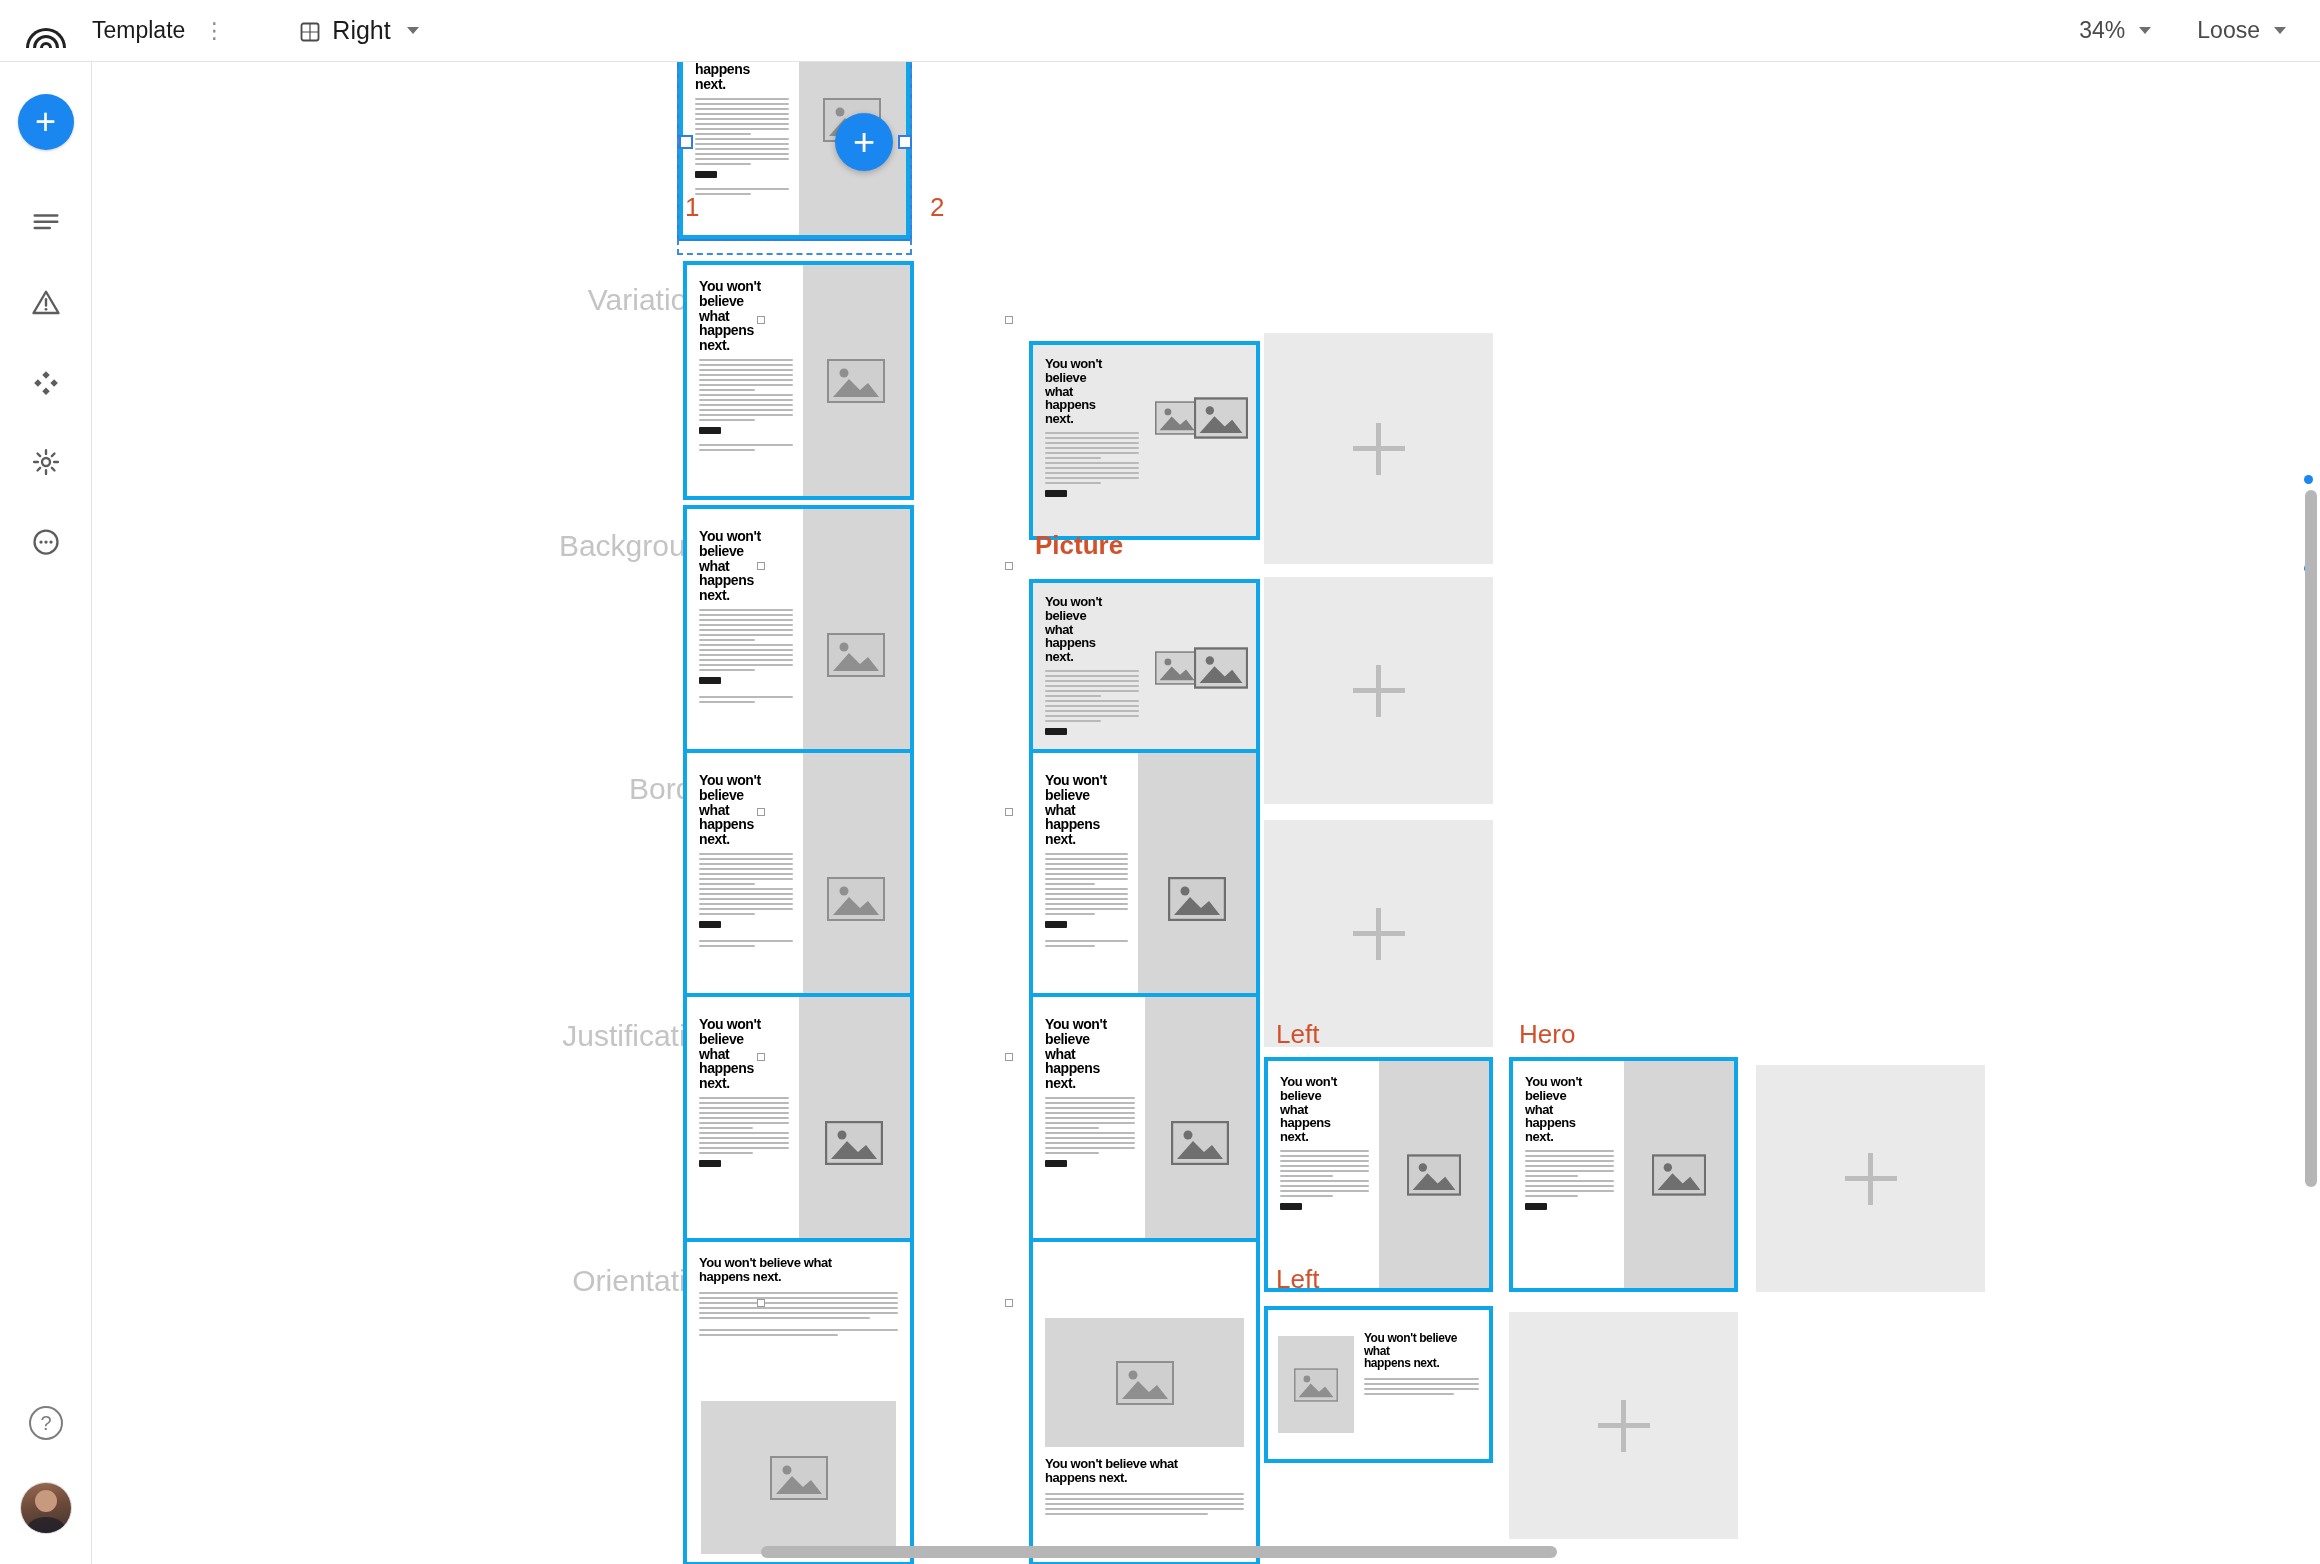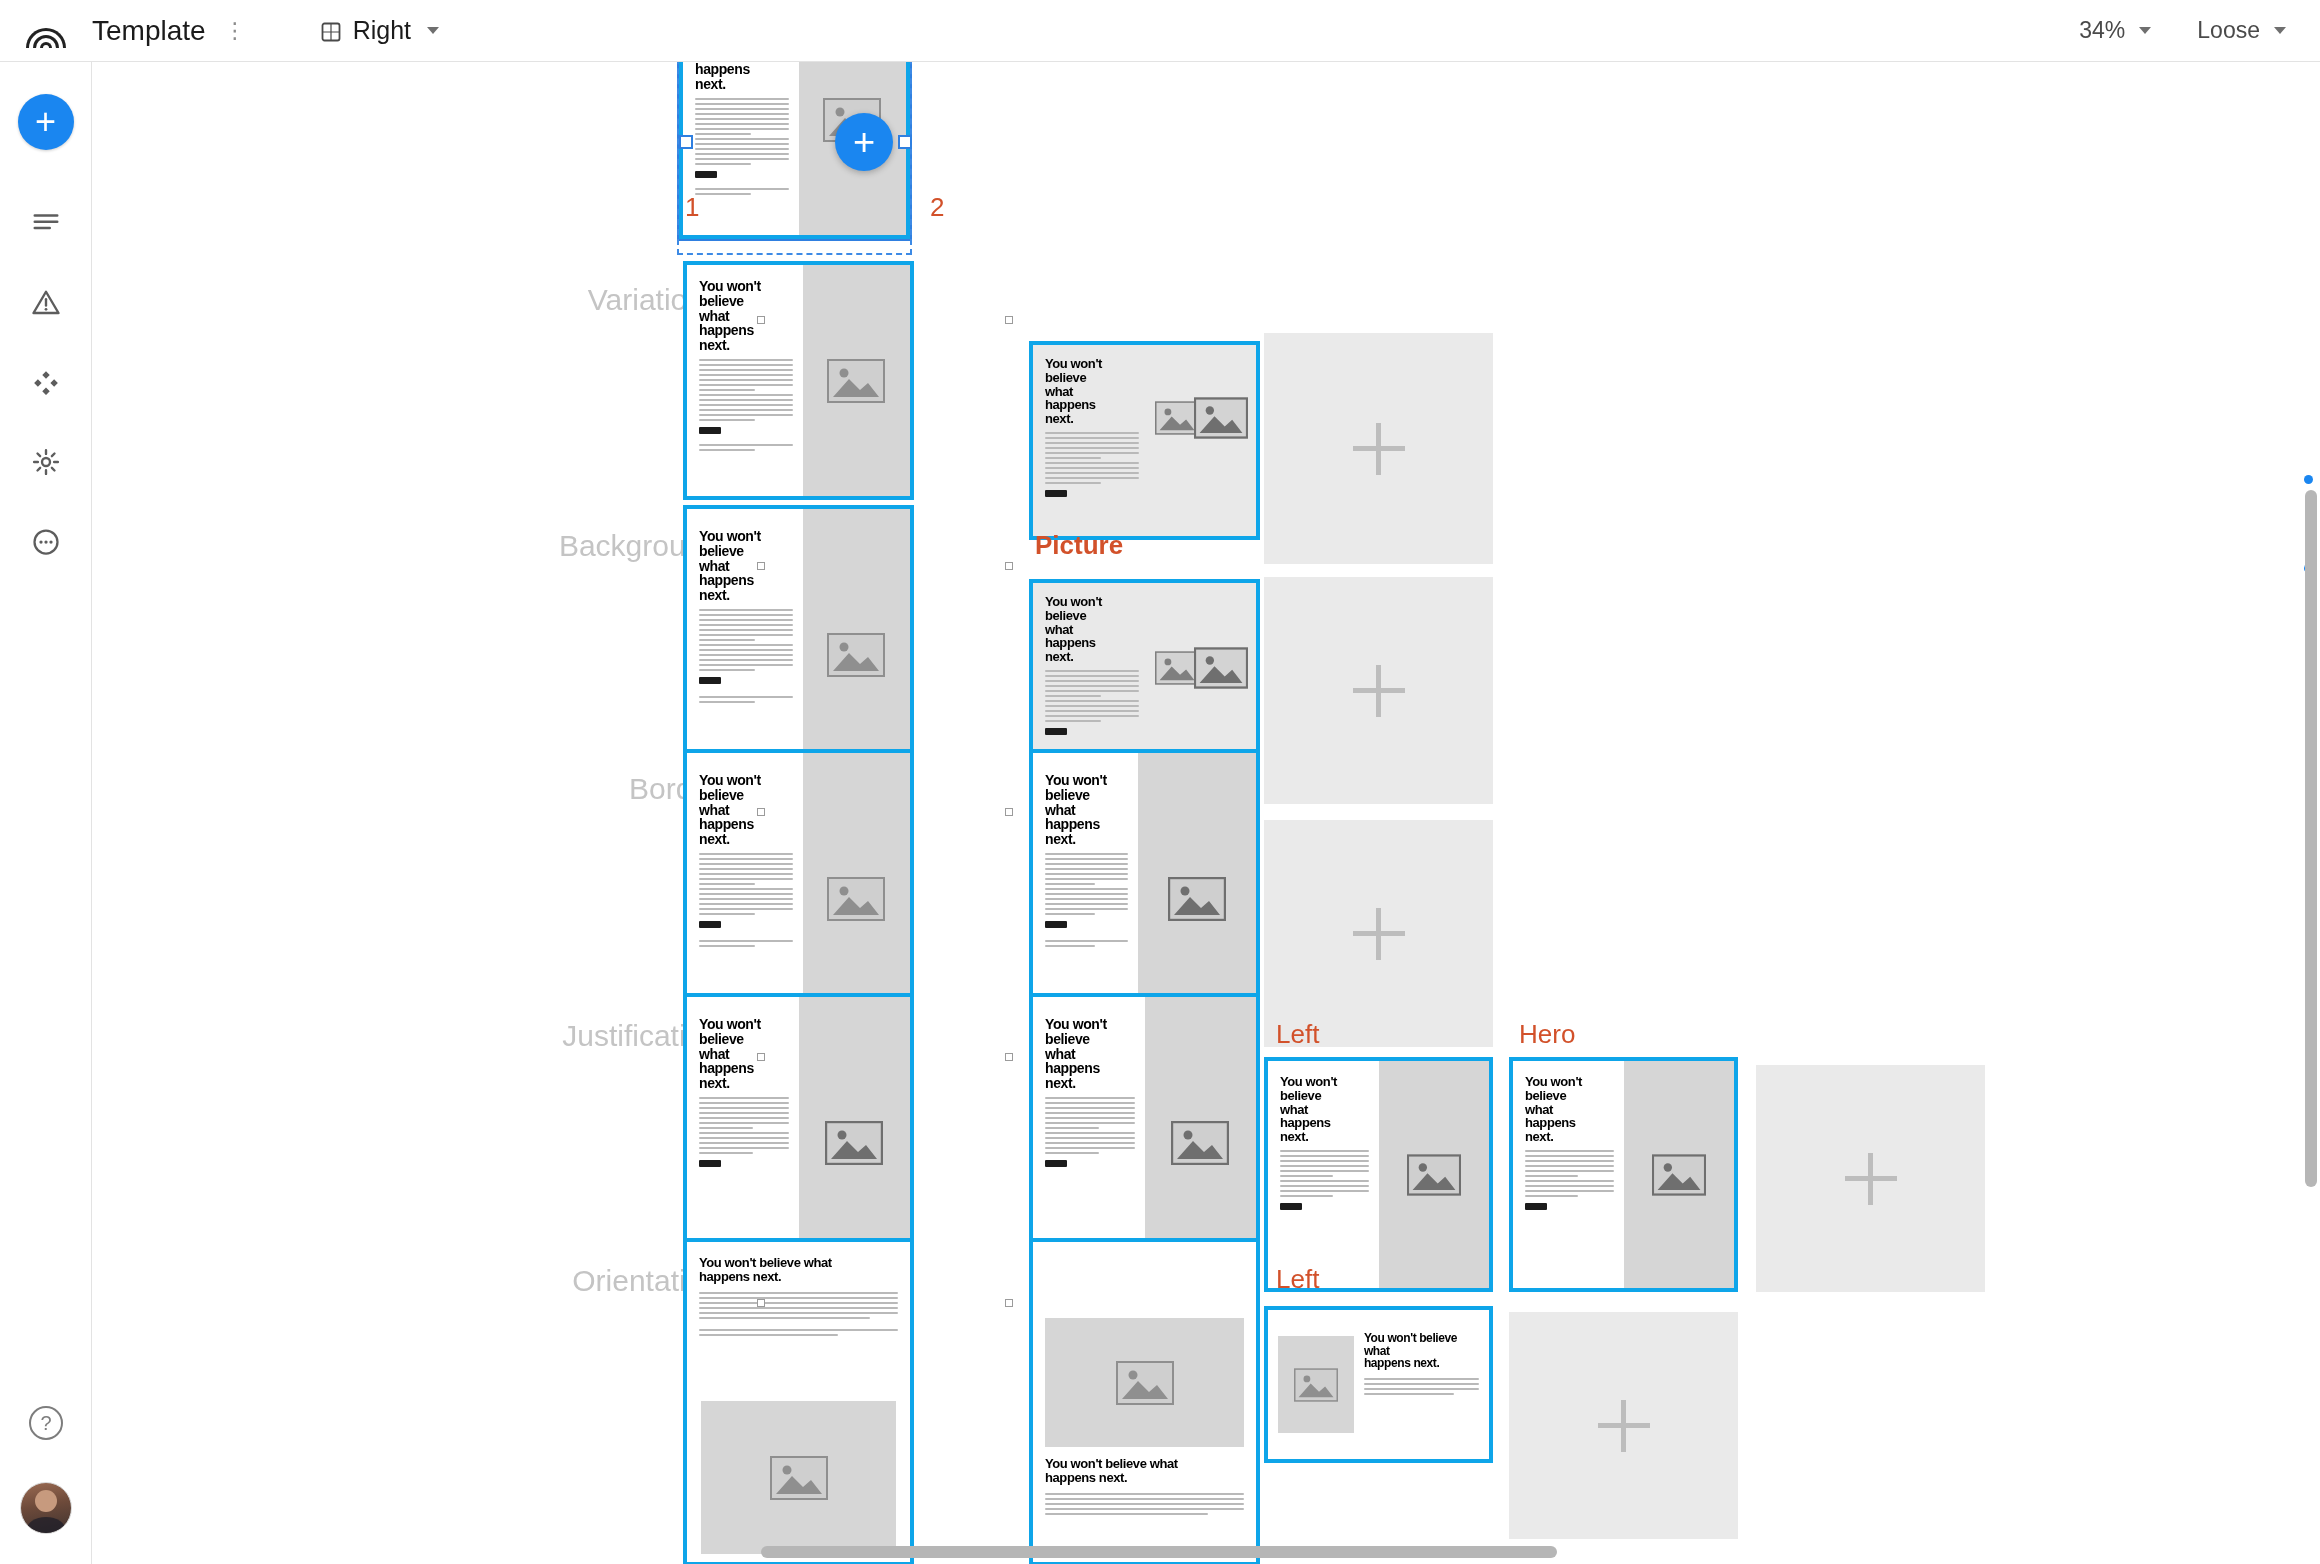--- a/index.html
+++ b/index.html
@@ -34,21 +34,21 @@
   }
   .logo-arcs span:nth-child(1) { width: 40px; height: 20px; }
   .logo-arcs span:nth-child(2) { width: 26px; height: 13px; }
   .logo-arcs span:nth-child(3) { width: 12px; height: 6px; }
 
   .crumb-root {
     display: flex; align-items: center; gap: 14px;
     height: 62px; padding-right: 18px;
   }
   .crumb-title {
-    font-size: 28px; color: #1b1b1b; font-weight: 400;
+    font-size: 23px; color: #1b1b1b; font-weight: 400;
   }
   .crumb-dots {
     font-size: 22px; color: #8b8b8b; letter-spacing: 1px;
     padding: 0 4px; cursor: pointer;
   }
   .crumb-sep {
     width: 34px; height: 62px; position: relative; overflow: hidden;
   }
   .crumb-sep::after {
     content: ""; position: absolute; left: 2px; top: -8px;

